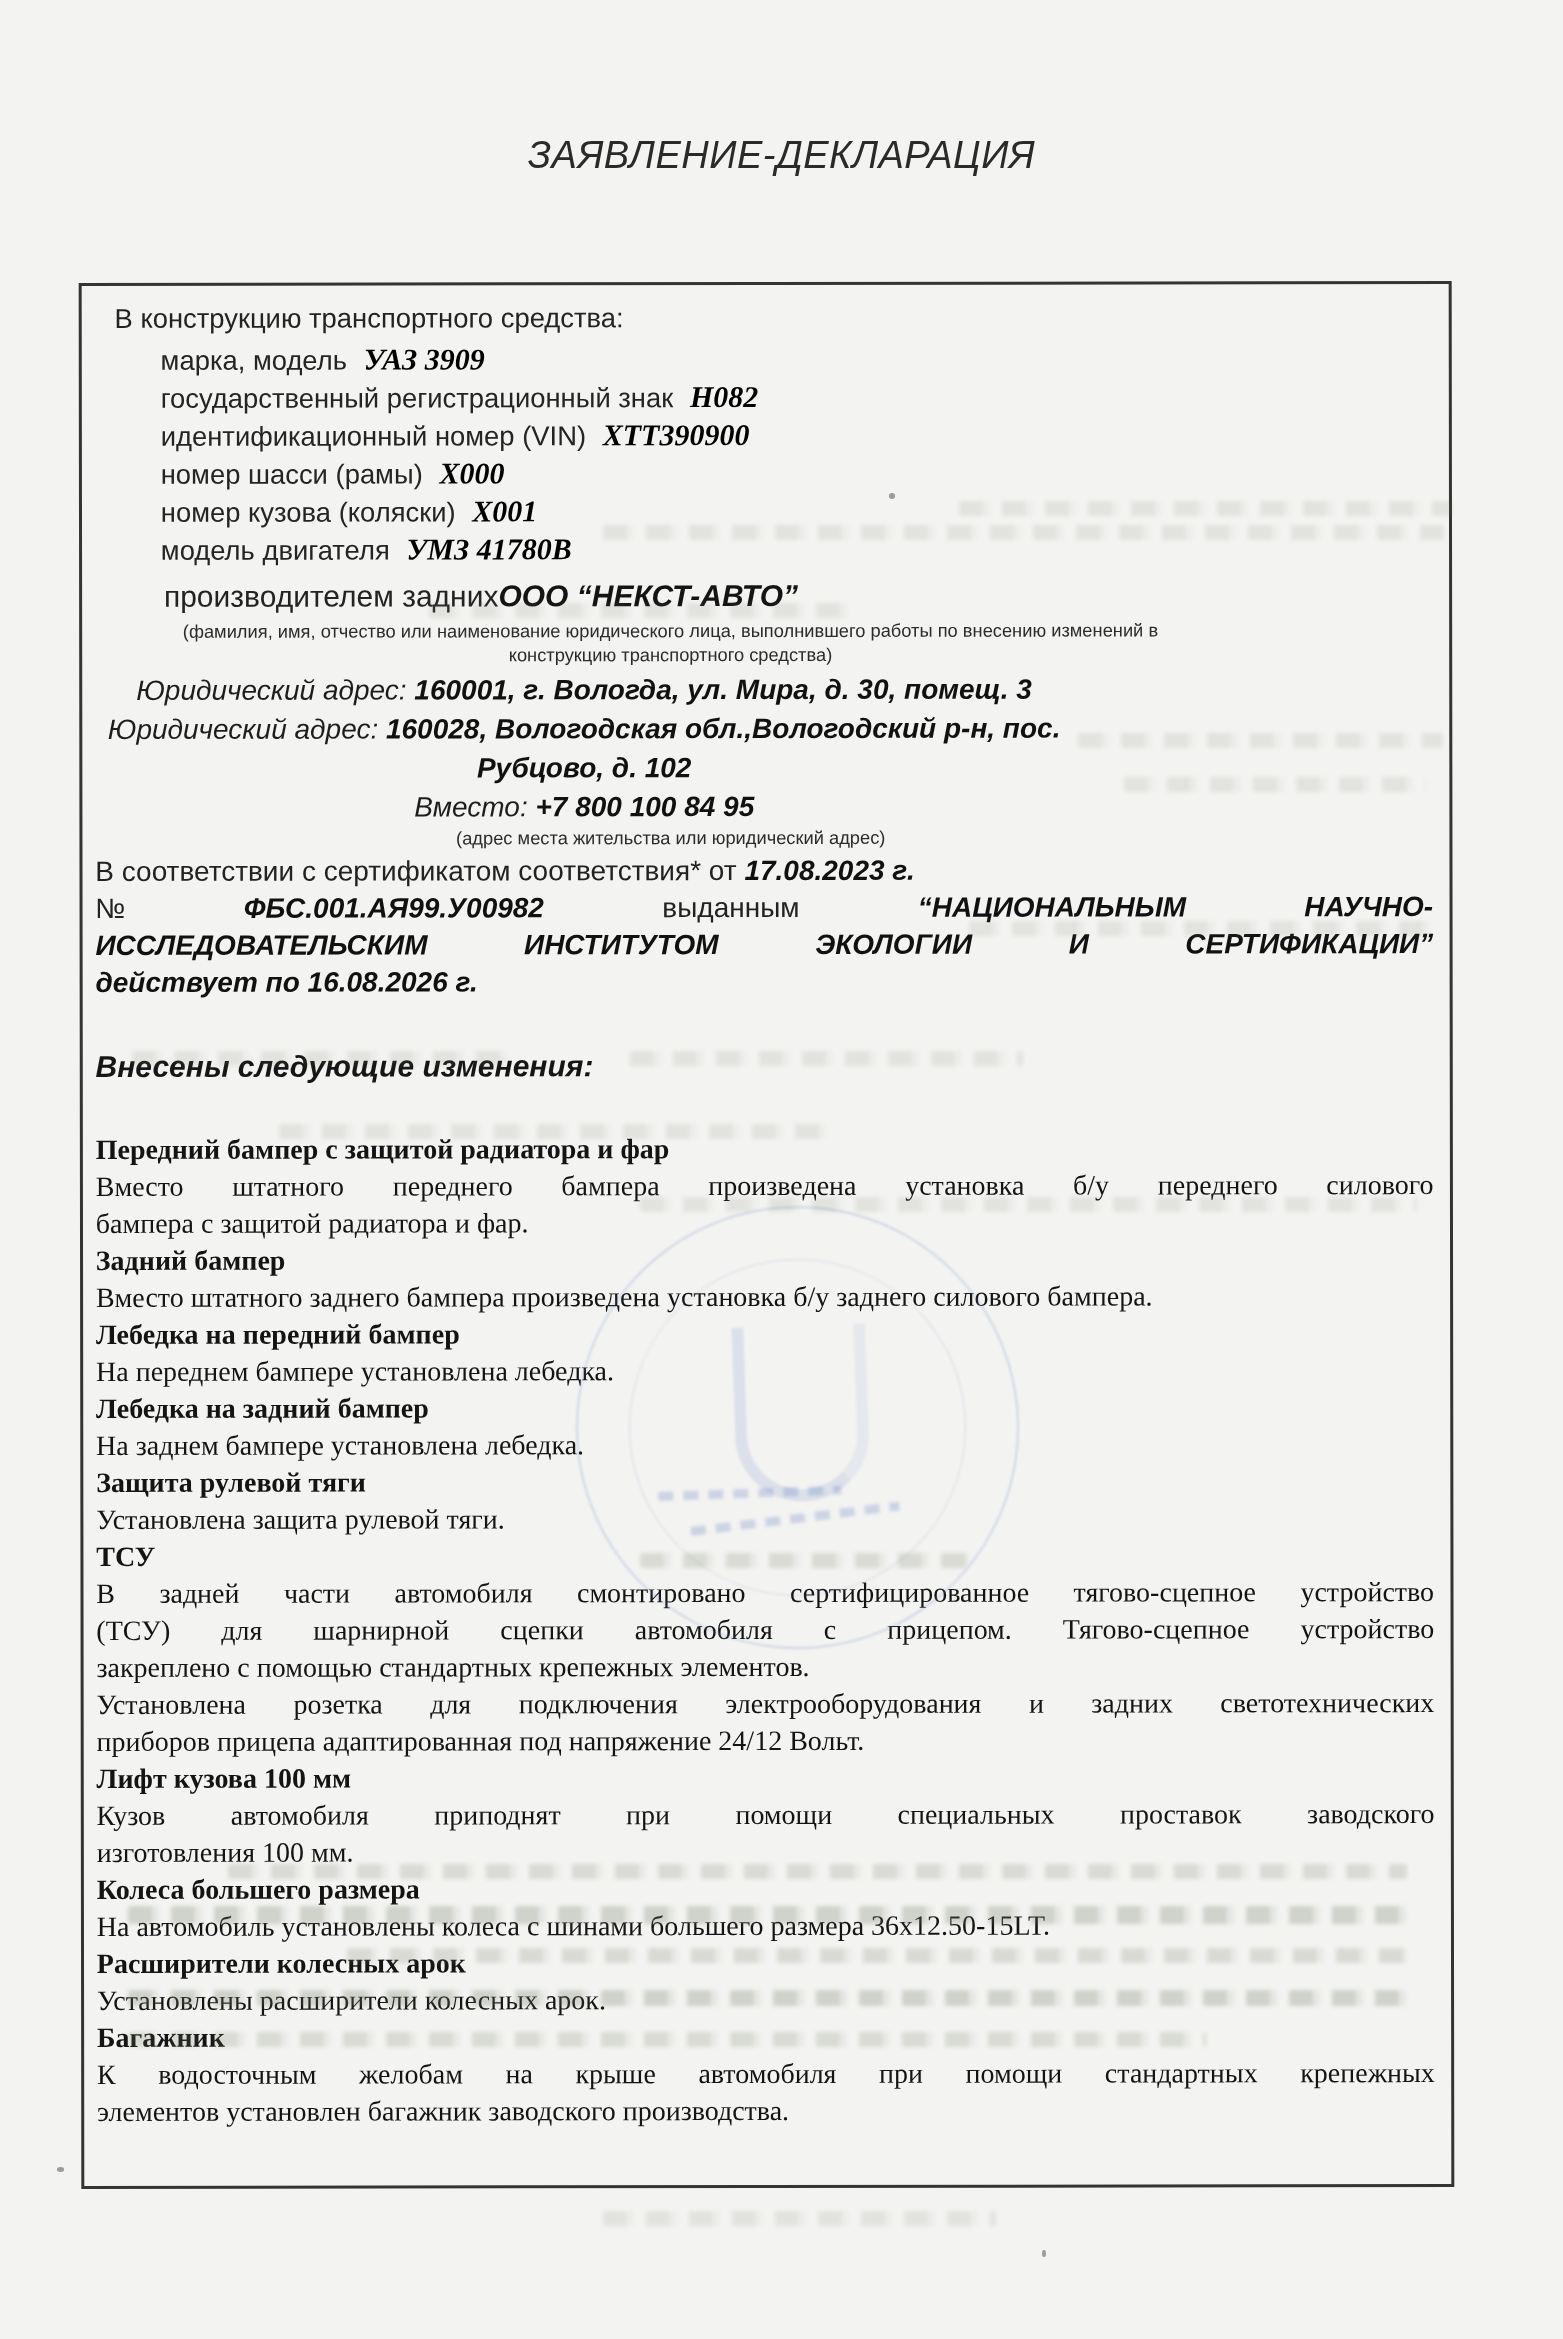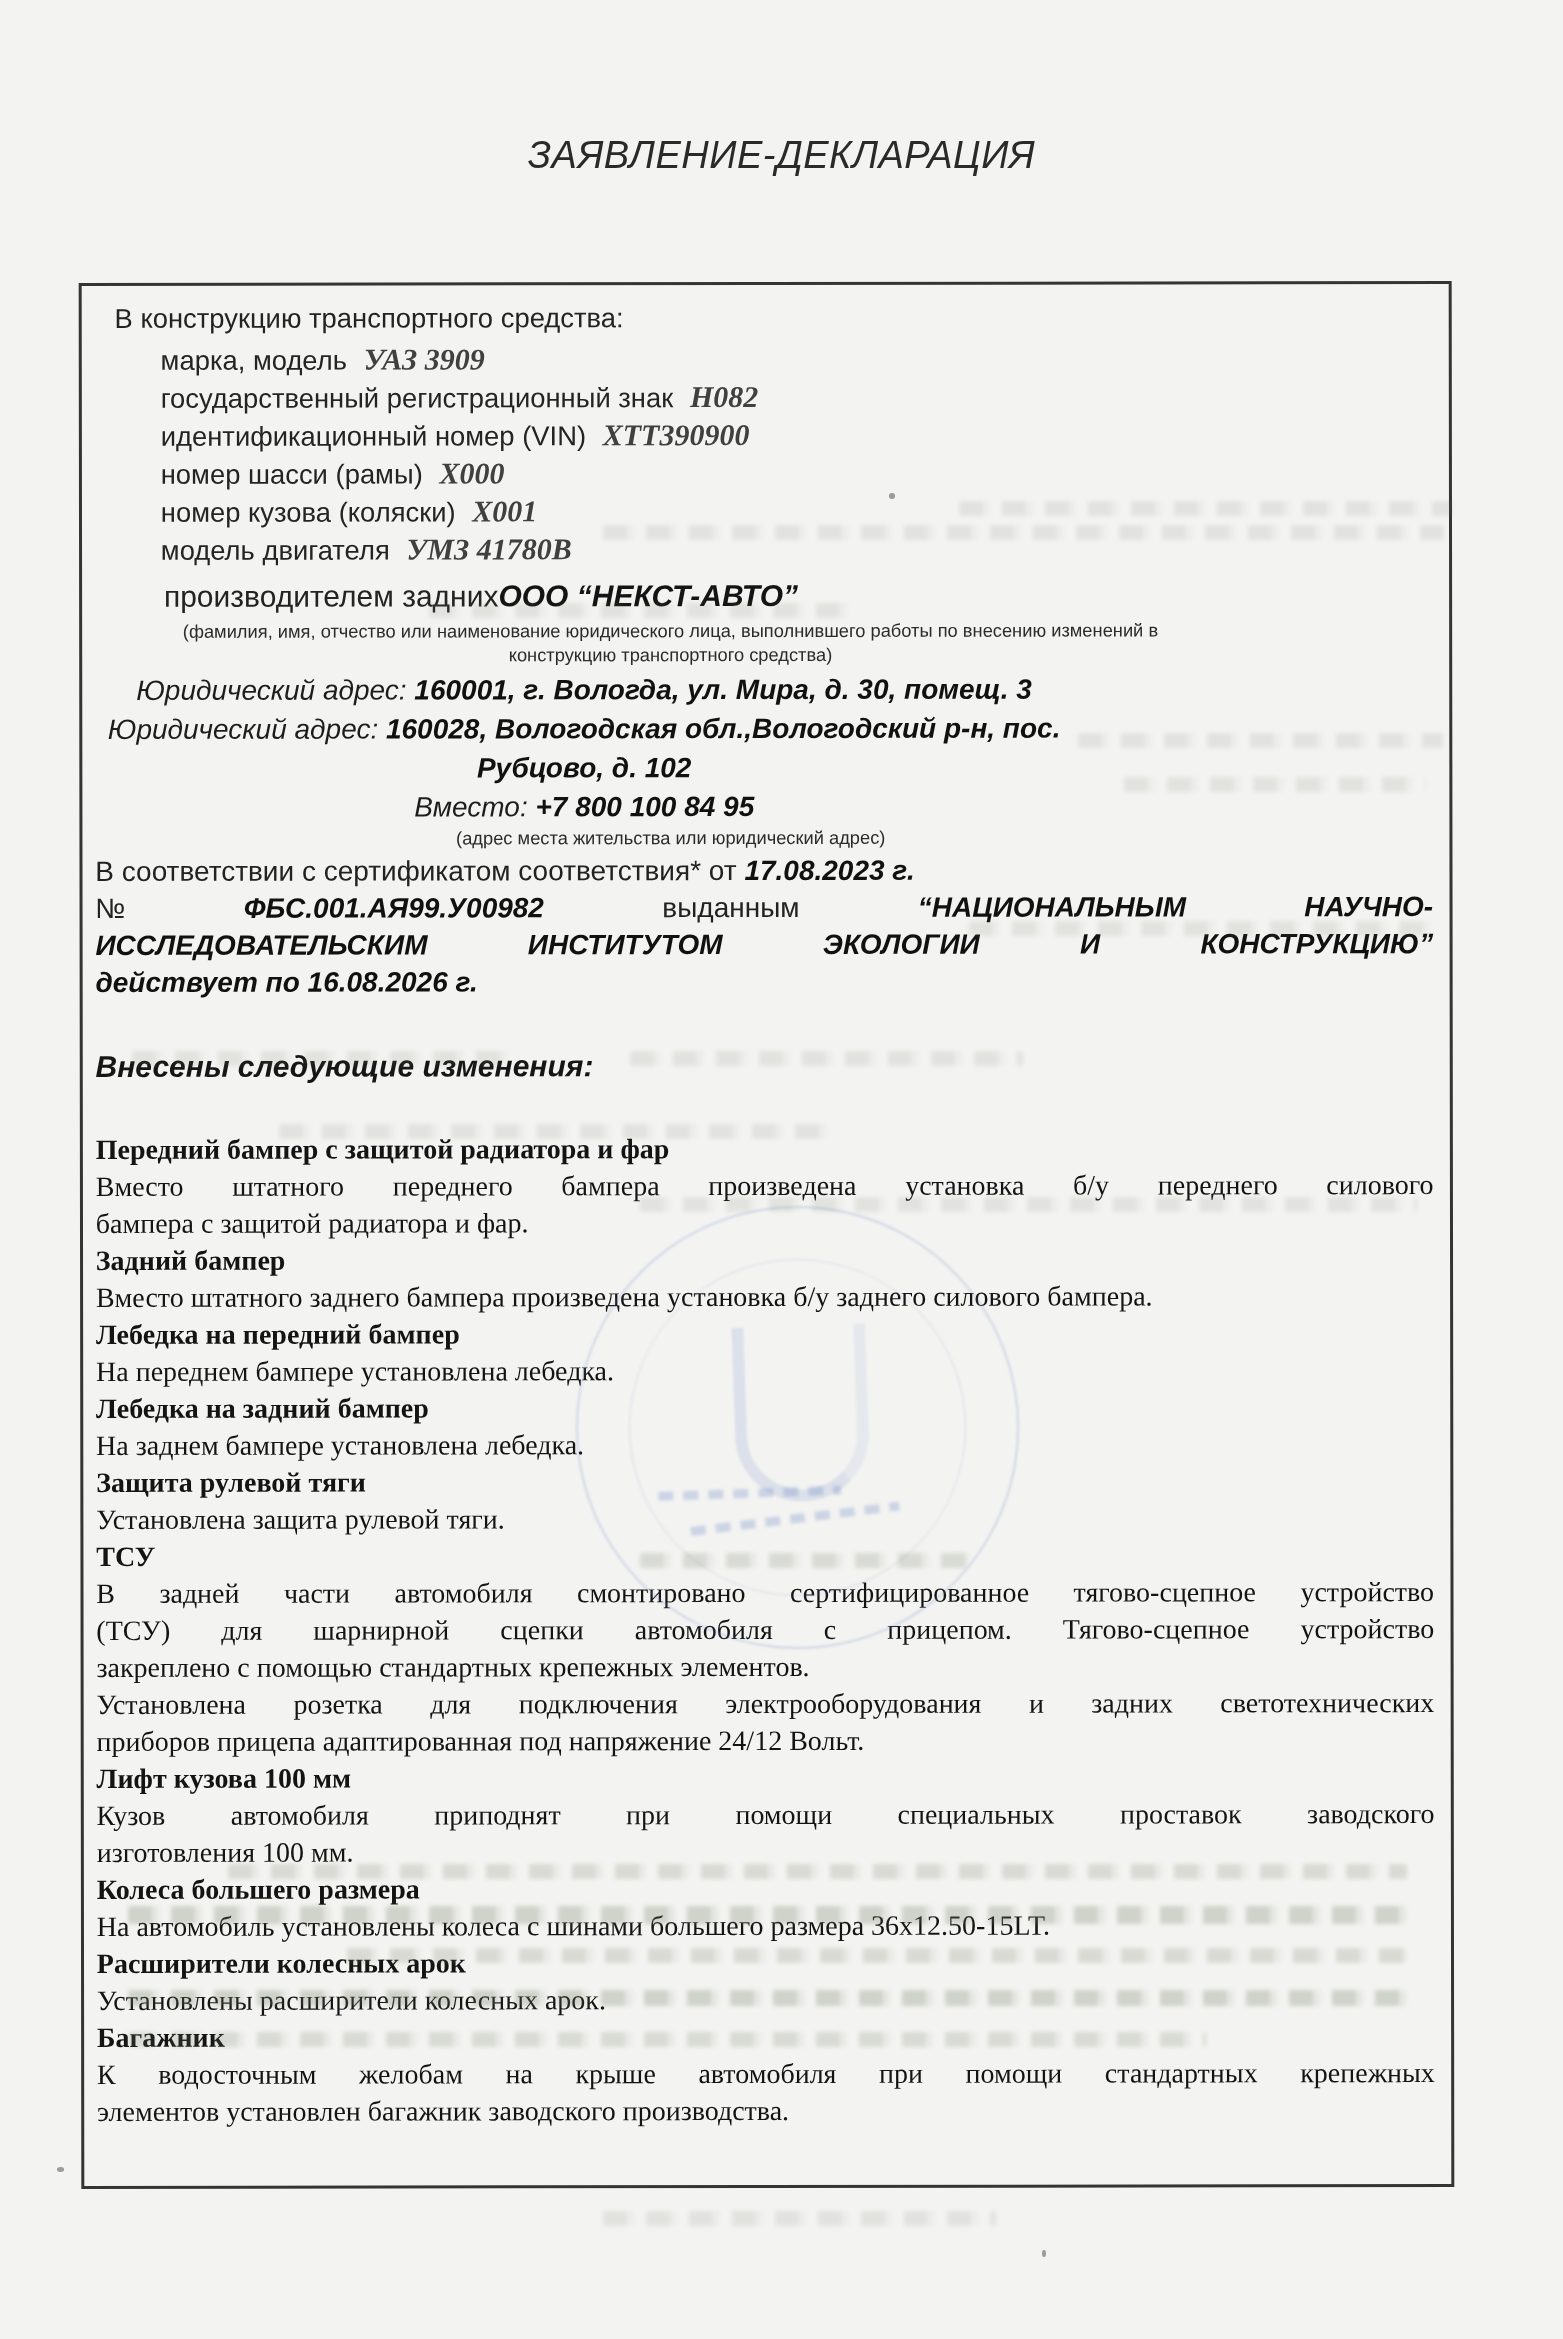--- a/index.html
+++ b/index.html
@@ -25,21 +25,21 @@
     border:3.7px solid #343434;
     transform:rotate(-0.08deg);
     box-sizing:border-box;
   }
   .box-inner{padding:12.8px 16.4px 0 12.8px;position:relative;}
   .intro{font-size:27.4px;line-height:40px;margin-left:20px;color:#232323;}
   .fields{margin-left:66px;margin-top:1.8px;}
   .field-row{font-size:27.4px;line-height:37px;white-space:nowrap;color:#242424;}
   .field-value{
     font-family:"Liberation Serif",serif;font-style:italic;font-weight:bold;
-    font-size:30px;color:#404040;margin-left:9.1px;
+    font-size:30px;color:#000000;margin-left:9.1px;
   }
   .producer{margin-left:69px;margin-top:7.3px;font-size:30px;line-height:42px;white-space:nowrap;color:#232323;}
   .producer-value{font-weight:bold;font-style:italic;color:#141414;}
   .small-note{width:1151px;text-align:center;font-size:18.3px;line-height:24px;color:#2b2b2b;margin-top:1.8px;}
   .addr-block{width:978px;text-align:center;font-style:italic;font-size:28px;line-height:39px;margin-top:3.7px;color:#1d1d1d;}
   .addr-val{font-weight:bold;color:#111;}
   .small-note2{width:1151px;text-align:center;font-size:18.3px;line-height:24px;color:#2b2b2b;}
   .cert{font-size:28px;line-height:37px;margin-top:1.8px;color:#222;}
   .bi{font-weight:bold;font-style:italic;color:#111;}
   .cert-just{display:flex;justify-content:space-between;align-items:baseline;}
@@ -143,21 +143,21 @@
             <span class="bi">ФБС.001.АЯ99.У00982</span>
             <span>выданным</span>
             <span class="bi">“НАЦИОНАЛЬНЫМ</span>
             <span class="bi">НАУЧНО-</span>
           </div>
         <div class="cert-just">
             <span class="bi">ИССЛЕДОВАТЕЛЬСКИМ</span>
             <span class="bi">ИНСТИТУТОМ</span>
             <span class="bi">ЭКОЛОГИИ</span>
             <span class="bi">И</span>
-            <span class="bi">КОНСТРУКЦИЮ”</span>
+            <span class="bi">СЕРТИФИКАЦИИ”</span>
           </div>
         <div class="bi">действует по 16.08.2026 г.</div>
       </div>
 
       <div class="changes-heading">Внесены следующие изменения:</div>
 
       <div class="sections">
           <div class="sec">
             <div class="sec-h">Передний бампер с защитой радиатора и фар</div>
             <div class="jline">Вместо штатного переднего бампера произведена установка б/у переднего силового</div>

